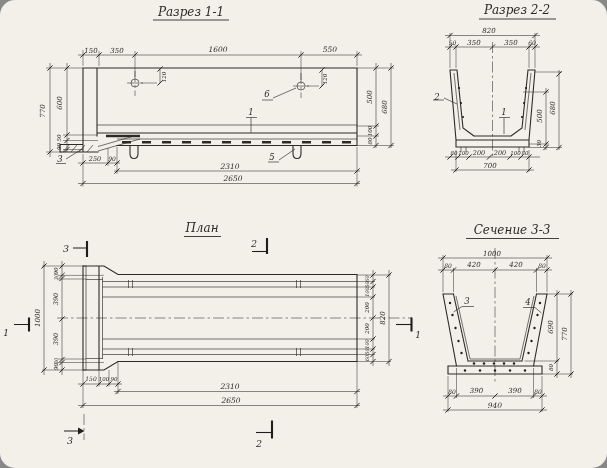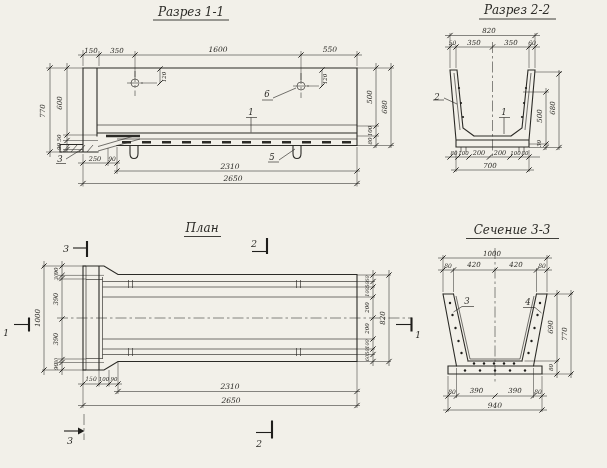--- a/index.html
+++ b/index.html
@@ -1,17 +1,17 @@
 <!DOCTYPE html>
 <html><head>
 <meta charset="utf-8">
 <style>
   html,body{margin:0;padding:0;background:#888;}
   .sheet{width:607px;height:468px;background:#f2f0e9;position:relative;overflow:hidden;
-         font-family:"DejaVu Serif",serif;}
+         font-family:"DejaVu Serif",serif;border-radius:15px;}
   svg{display:block}
   .ln{stroke:#2b2a26;stroke-width:1.1;fill:none;stroke-linecap:square}
   .tn{stroke:#2b2a26;stroke-width:.65;fill:none}
   .dm{stroke:#2b2a26;stroke-width:.55;fill:none}
   .xt{stroke:#2b2a26;stroke-width:.5;fill:none}
   .cl{stroke:#2b2a26;stroke-width:.55;fill:none;stroke-dasharray:11 3 2.5 3}
   .hv{stroke:#2b2a26;stroke-width:2.4;fill:none}
   .band{stroke:#2b2a26;stroke-width:2.6;fill:none;stroke-dasharray:9 11}
   .mk{stroke:#1f1e1b;stroke-width:1.1;fill:none}
   .mkb{stroke:#1f1e1b;stroke-width:2.1;fill:none}

